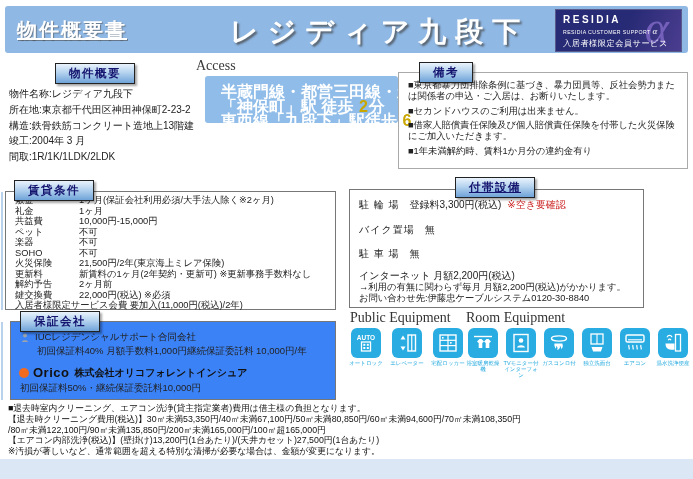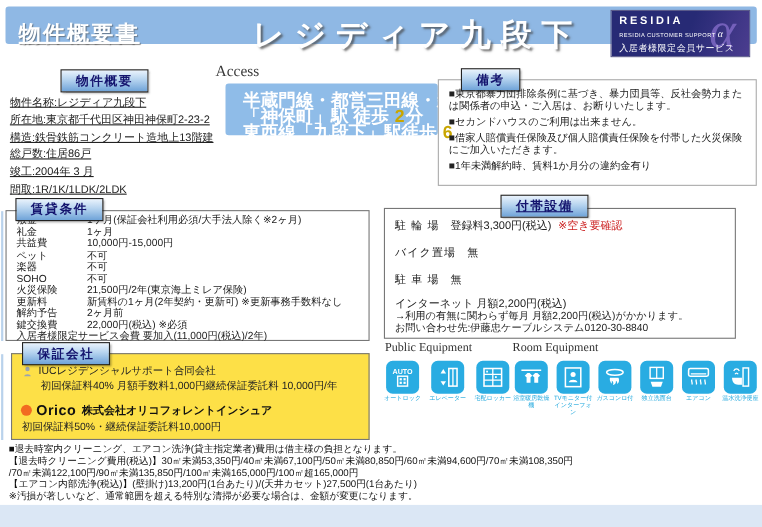--- a/index.html
+++ b/index.html
@@ -1,71 +1,71 @@
 <!DOCTYPE html>
 <html style="--header-blue: #8FB8E4; --access-blue: #8FBCE8; --section-blue-dark: #6FA3D8; --badge-navy: #272A75; --icon-cyan: #29ACE2; --icon-label-blue: #1FA7DD; --alert-red: #CC2222; --walk-yellow: #C9A600; --orico-orange: #F26B21; --footer-strip: #DBE7F5;"><head>
 <meta charset="utf-8">
 <style>
   html,body{margin:0;padding:0;}
   body{font-family:"Liberation Sans","DejaVu Sans",sans-serif;background:#fff;}
   .page{position:relative;width:693px;height:479px;background:#fff;overflow:hidden;}
 
   
-  .topbar{position:absolute;left:5px;top:6px;width:683px;height:34px;background:var(--header-blue,#8FB8E4);border-radius:3px;}
+  .topbar{position:absolute;left:5px;top:6px;width:683px;height:47px;background:var(--header-blue,#8FB8E4);border-radius:3px;}
   .doc-title{position:absolute;left:12px;top:11px;font-family:"Liberation Serif",serif;font-size:20px;font-weight:bold;color:#fff;letter-spacing:2px;text-decoration:underline;text-shadow:1px 1px 1px rgba(70,70,70,.55);}
   .prop-title{position:absolute;left:225px;top:7px;font-family:"Liberation Serif",serif;font-size:28px;font-weight:bold;color:#fff;letter-spacing:9px;white-space:nowrap;text-shadow:2px 2px 2px rgba(70,70,70,.75);}
   .badge{position:absolute;right:6px;top:3px;width:125px;height:41px;background:linear-gradient(110deg,var(--badge-navy,#272a75) 55%,#4b3d8f);border:1px solid #5a5a8a;overflow:hidden;color:#fff;}
   .badge-alpha{position:absolute;right:12px;top:-9px;font-family:"Liberation Serif",serif;font-style:italic;font-size:46px;color:#7a65c0;opacity:.9;}
   .badge-brand{position:relative;font-size:10px;font-weight:bold;letter-spacing:2.5px;margin:4px 0 0 7px;}
   .badge-sub{position:relative;font-size:5.2px;letter-spacing:.4px;margin:1px 0 0 7px;white-space:nowrap;}
   .badge-sub-alpha{font-size:9px;font-style:italic;font-family:"Liberation Serif",serif;margin-left:2px;}
   .badge-jp{position:relative;font-size:8.2px;margin:2px 0 0 7px;letter-spacing:.5px;white-space:nowrap;}
 
   
   .sec-hd{position:absolute;z-index:3;background:linear-gradient(180deg,#eaf3fc 0%,#b5d3ef 45%,var(--section-blue-dark,#6FA3D8) 100%);border:1px solid #222;color:#14146e;font-weight:bold;font-size:11.5px;letter-spacing:1.5px;padding:2px 13px;box-shadow:1.5px 1.5px 2px rgba(0,0,0,.35);white-space:nowrap;}
 
   
-  .overview-lines{position:absolute;left:9px;top:86px;font-size:10px;line-height:15.8px;color:#222;white-space:nowrap;text-decoration:underline;}
+  .overview-lines{position:absolute;left:9px;top:86px;font-size:10px;line-height:15.8px;color:#222;white-space:nowrap;}
 
   
   .access-title{position:absolute;left:196px;top:58px;font-family:"Liberation Serif",serif;font-size:14px;color:#3a3a3a;}
   .access-box{position:absolute;left:205px;top:76px;width:193px;height:47px;background:var(--access-blue,#8FBCE8);border-radius:3px;color:#fff;font-weight:bold;font-size:16px;line-height:14.5px;padding:9px 0 0 16px;box-sizing:border-box;white-space:nowrap;}
   .walk-num{color:var(--walk-yellow,#C9A600);padding:0 1px;}
 
   
   .remarks-box{position:absolute;left:398px;top:72px;width:290px;height:97px;border:1px solid #aaa;box-sizing:border-box;}
   .remarks-items{padding:7px 4px 0 9px;font-size:9.3px;line-height:11px;color:#222;}
   .remarks-items > div{margin-bottom:3.5px;}
 
   
   .lease-box{position:absolute;left:5px;top:191px;width:331px;height:119px;border:1px solid #777;box-sizing:border-box;background:#fff;}
   .lease-rows{padding:3px 0 0 9px;font-size:9.3px;line-height:10.55px;color:#222;}
   .lease-row{display:flex;white-space:nowrap;}
   .lease-label{width:64px;flex:none;}
   .lease-member{padding-left:9px;font-size:9.3px;line-height:10.55px;color:#222;white-space:nowrap;}
 
   
-  .fac-box{position:absolute;left:349px;top:189px;width:320px;height:119px;border:1px solid #777;box-sizing:border-box;background:#fff;font-size:10px;color:#222;}
+  .fac-box{position:absolute;left:349px;top:189px;width:295px;height:119px;border:1px solid #777;box-sizing:border-box;background:#fff;font-size:10px;color:#222;}
   .fac-line{position:absolute;left:9px;white-space:nowrap;}
   .fac-label{letter-spacing:1px;margin-right:10px;}
   .alert-red{color:var(--alert-red,#CC2222);margin-left:6px;}
 
   
-  .guar-box{position:absolute;left:10px;top:321px;width:326px;height:79px;border:1px solid #777;box-sizing:border-box;background:#fde047;color:#222;}
+  .guar-box{position:absolute;left:10px;top:321px;width:326px;height:79px;border:1px solid #777;box-sizing:border-box;background:#3b82f6;color:#222;}
   .guar-row1{display:flex;align-items:center;margin:9px 0 0 8px;font-size:9.5px;}
   .iuc-icon{width:12px;height:12px;margin-right:4px;}
   .guar-terms1{margin:1px 0 0 26px;font-size:9.5px;white-space:nowrap;}
   .guar-row2{display:flex;align-items:center;margin:7px 0 0 8px;}
   .orico-dot{width:10px;height:10px;border-radius:50%;background:var(--orico-orange,#F26B21);margin-right:4px;flex:none;}
   .orico-brand{font-size:13px;font-weight:bold;color:#111;letter-spacing:.5px;margin-right:5px;}
   .orico-name{font-size:10px;font-weight:bold;color:#111;white-space:nowrap;}
   .guar-terms2{margin:2px 0 0 9px;font-size:9.5px;white-space:nowrap;}
 
   
-  .equip-title{position:absolute;font-family:"Liberation Serif",serif;font-size:11px;color:#333;white-space:nowrap;}
+  .equip-title{position:absolute;font-family:"Liberation Serif",serif;font-size:14px;color:#333;white-space:nowrap;}
   .equip-row{position:absolute;display:flex;}
   .equip-cell{width:36px;display:flex;flex-direction:column;align-items:center;}
   .equip-icon{width:30px;height:30px;background:var(--icon-cyan,#29ACE2);border-radius:6px;display:flex;align-items:center;justify-content:center;}
   .equip-icon svg{width:24px;height:24px;display:block;}
   .equip-label{font-size:5.5px;line-height:6px;color:var(--icon-label-blue,#1FA7DD);text-align:center;margin-top:2px;width:38px;}
 
   
   .footnotes{position:absolute;left:8px;top:403px;font-size:8.8px;line-height:10.8px;color:#111;white-space:nowrap;}
 
   .bottom-strip{position:absolute;left:0;top:459px;width:693px;height:20px;background:var(--footer-strip,#DBE7F5);}
@@ -86,21 +86,20 @@
       <div class="badge-jp">入居者様限定会員サービス</div>
     </div>
   </div>
 
   <div class="sec-hd" style="left:10px;top:63px;margin-left:45px;">物件概要</div>
   <div class="overview-lines">
 
   <div>物件名称:レジディア九段下</div>
       <div>所在地:東京都千代田区神田神保町2-23-2</div>
       <div>構造:鉄骨鉄筋コンクリート造地上13階建</div>
-      <div>総戸数:住居86戸</div>
       <div>竣工:2004年 3 月</div>
       <div>間取:1R/1K/1LDK/2LDK</div>
     </div>
 
   <div class="access-title">Access</div>
   <div class="access-box">
     <div>半蔵門線・都営三田線・新宿線</div>
     <div><span>「神保町」駅 徒歩 </span><span class="walk-num">2</span><span>分</span></div>
     <div><span>東西線「九段下」駅徒歩 </span><span class="walk-num">6</span><span> 分</span></div>
   </div>
@@ -310,21 +309,21 @@
           </svg>
         </div>
         <div class="equip-label">温水洗浄便座</div>
       </div>
     </div>
 
   <div class="footnotes">
 
   <div>■退去時室内クリーニング、エアコン洗浄(貸主指定業者)費用は借主様の負担となります。</div>
       <div>【退去時クリーニング費用(税込)】30㎡未満53,350円/40㎡未満67,100円/50㎡未満80,850円/60㎡未満94,600円/70㎡未満108,350円</div>
-      <div>/70㎡未満122,100円/90㎡未満135,850円/100㎡未満165,000円/100㎡超165,000円</div>
+      <div>/80㎡未満122,100円/90㎡未満135,850円/200㎡未満165,000円/100㎡超165,000円</div>
       <div>【エアコン内部洗浄(税込)】(壁掛け)13,200円(1台あたり)/(天井カセット)27,500円(1台あたり)</div>
       <div>※汚損が著しいなど、通常範囲を超える特別な清掃が必要な場合は、金額が変更になります。</div>
     </div>
 
   <div class="vline" style="left:1px;top:192px;height:118px;"></div>
   <div class="vline" style="left:1px;top:322px;height:78px;"></div>
   <div class="bottom-strip"></div>
 </div>
 
 </body></html>

